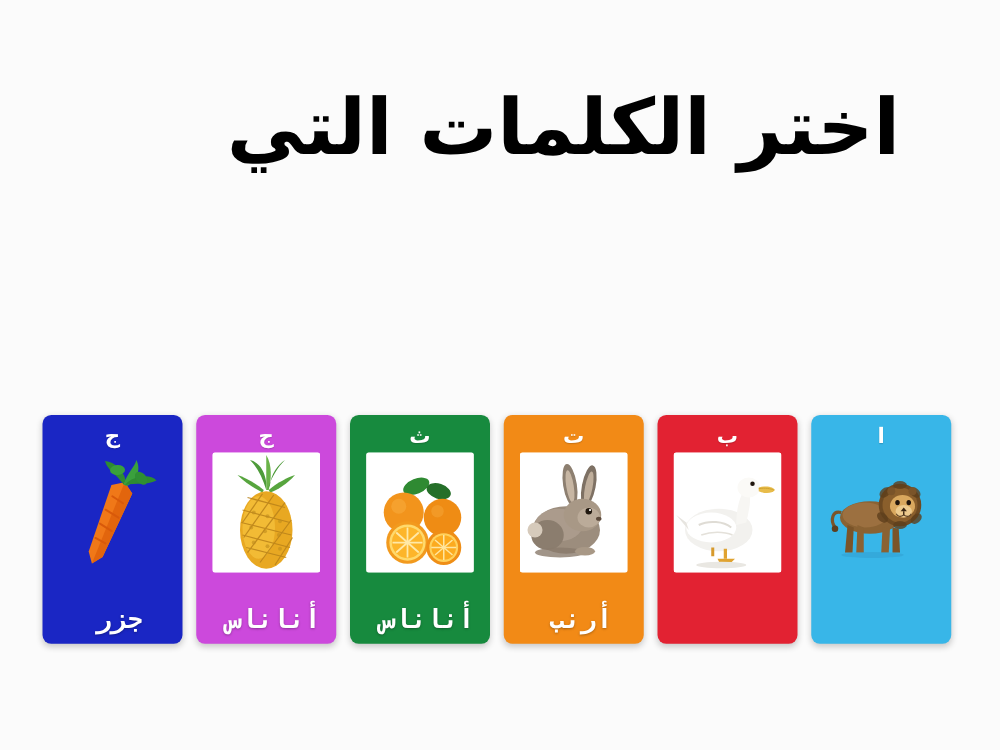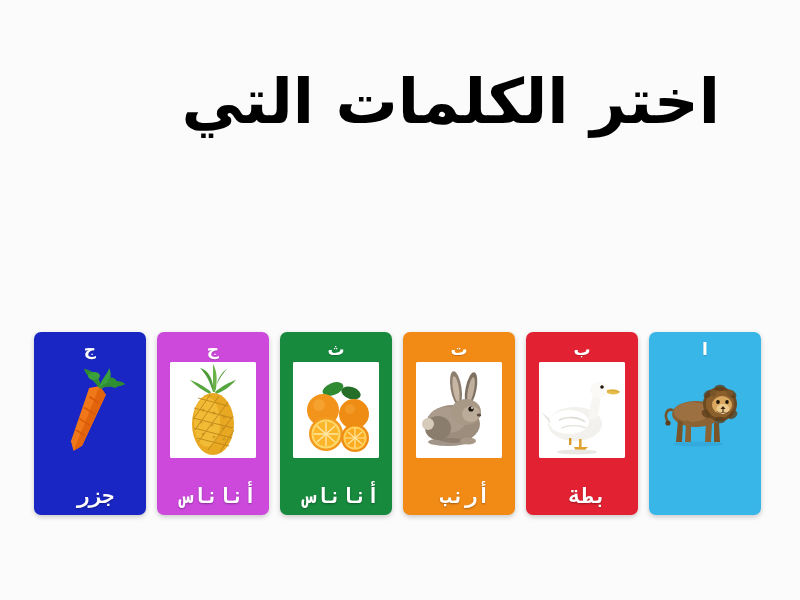--- a/index.html
+++ b/index.html
@@ -276,21 +276,20 @@
         <path d="M20 58 C28 54 40 55 46 60" stroke="#dfdcd5" stroke-width="1.6" fill="none"></path>
         <path d="M22 66 C30 63 40 63 47 66" stroke="#e4e1da" stroke-width="1.3" fill="none"></path>
 
         <rect x="40" y="77" width="2.6" height="8" fill="#e0a331"></rect>
         <path d="M35 85 L49 85 L45 89 L37 89 Z" fill="#e0a331"></path>
         <rect x="30" y="76" width="2.4" height="7" fill="#d79a2c"></rect>
 
         <ellipse cx="38" cy="90" rx="20" ry="2.6" fill="#e9e7e2"></ellipse>
       </svg>
     </div>
-    <div class="card-label">بطة</div>
   </div>
 
   <div class="card" style="background:#38b6e8;">
     <div class="card-letter">ا</div>
     <div class="card-photo">
       <svg viewBox="0 0 86 96" width="86" height="96" aria-hidden="true">
 
         <ellipse cx="34" cy="52" rx="24" ry="13" fill="#8a6233"></ellipse>
         <ellipse cx="30" cy="50" rx="18" ry="10" fill="#9c7040"></ellipse>
 

